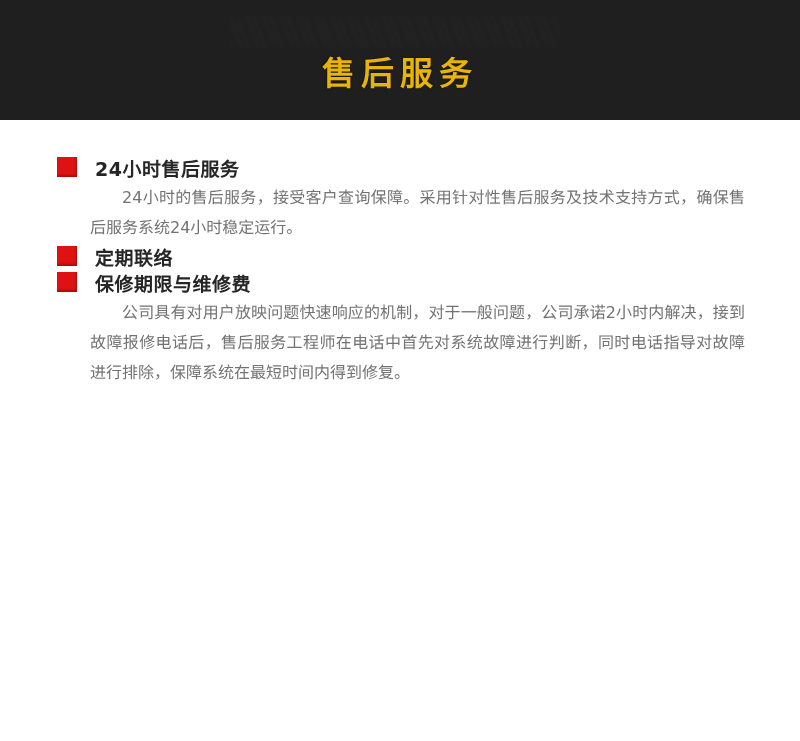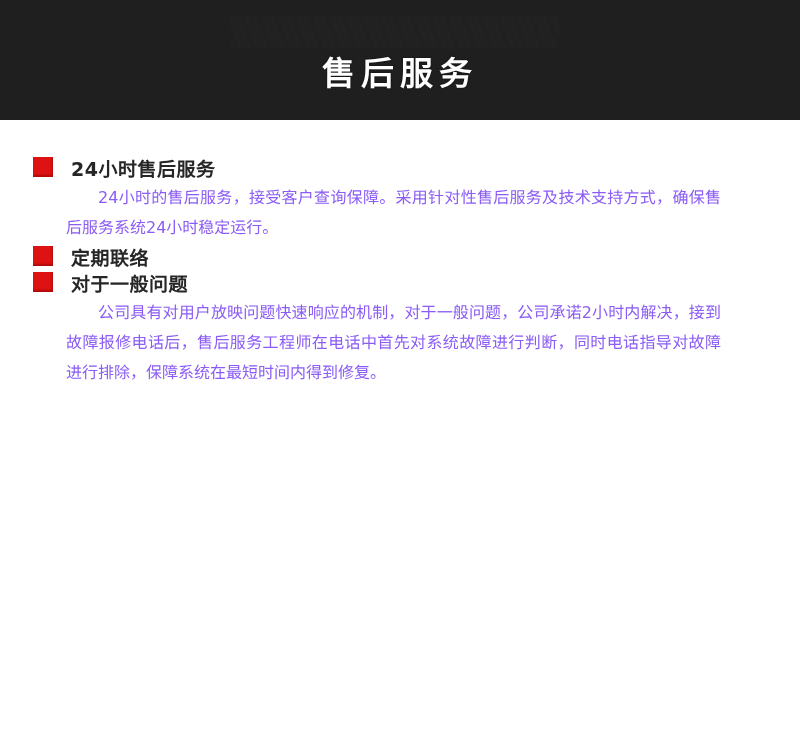--- a/index.html
+++ b/index.html
@@ -22,21 +22,21 @@
     width: 100%;
     height: 120px;
     background: #1f1f1f;
     display: flex;
     justify-content: center;
     align-items: center;
     padding-top: 22px;
     overflow: hidden;
   }
   .banner-title {
-    color: #ffffff;
+    color: #eab308;
     font-size: 33px;
     font-weight: bold;
     letter-spacing: 6px;
     text-shadow: 0 0 2px rgba(0,0,0,0.6);
   }
   .watermark {
     position: absolute;
     top: 16px;
     left: 230px;
     width: 330px;
@@ -48,21 +48,21 @@
       rgba(255,255,255,0.03) 11px,
       rgba(0,0,0,0.0) 16px
     );
     filter: blur(1.5px);
     opacity: 0.6;
     pointer-events: none;
   }
 
   
   .content {
-    padding: 34px 55px 24px 33px;
+    padding: 34px 55px 24px 57px;
   }
   .section-head {
     display: flex;
     align-items: center;
     gap: 18px;
     height: 26px;
   }
   .section:first-child .section-head { margin-top: 0; }
   .bullet {
     width: 20px;
@@ -76,21 +76,21 @@
     font-weight: bold;
     color: #262626;
     letter-spacing: 0.5px;
     white-space: nowrap;
   }
   .para {
     margin: 3px 0 0 33px;
     width: 655px;
     font-size: 16px;
     line-height: 30px;
-    color: #8b5cf6;
+    color: #737373;
     text-indent: 2em;
     text-align: justify;
   }
 </style>
 </head>
 <body>
 
 <div class="page">
 
   <div class="banner">
@@ -111,21 +111,21 @@
     <div class="section">
       <div class="section-head">
         <span class="bullet"></span>
         <span class="section-heading">定期联络</span>
       </div>
     </div>
 
     <div class="section">
       <div class="section-head">
         <span class="bullet"></span>
-        <span class="section-heading">对于一般问题</span>
+        <span class="section-heading">保修期限与维修费</span>
       </div>
       <p class="para">公司具有对用户放映问题快速响应的机制，对于一般问题，公司承诺2小时内解决，接到故障报修电话后，售后服务工程师在电话中首先对系统故障进行判断，同时电话指导对故障进行排除，保障系统在最短时间内得到修复。</p>
     </div>
 
     <div class="section">
     </div>
 
   </div>
 </div>
 

